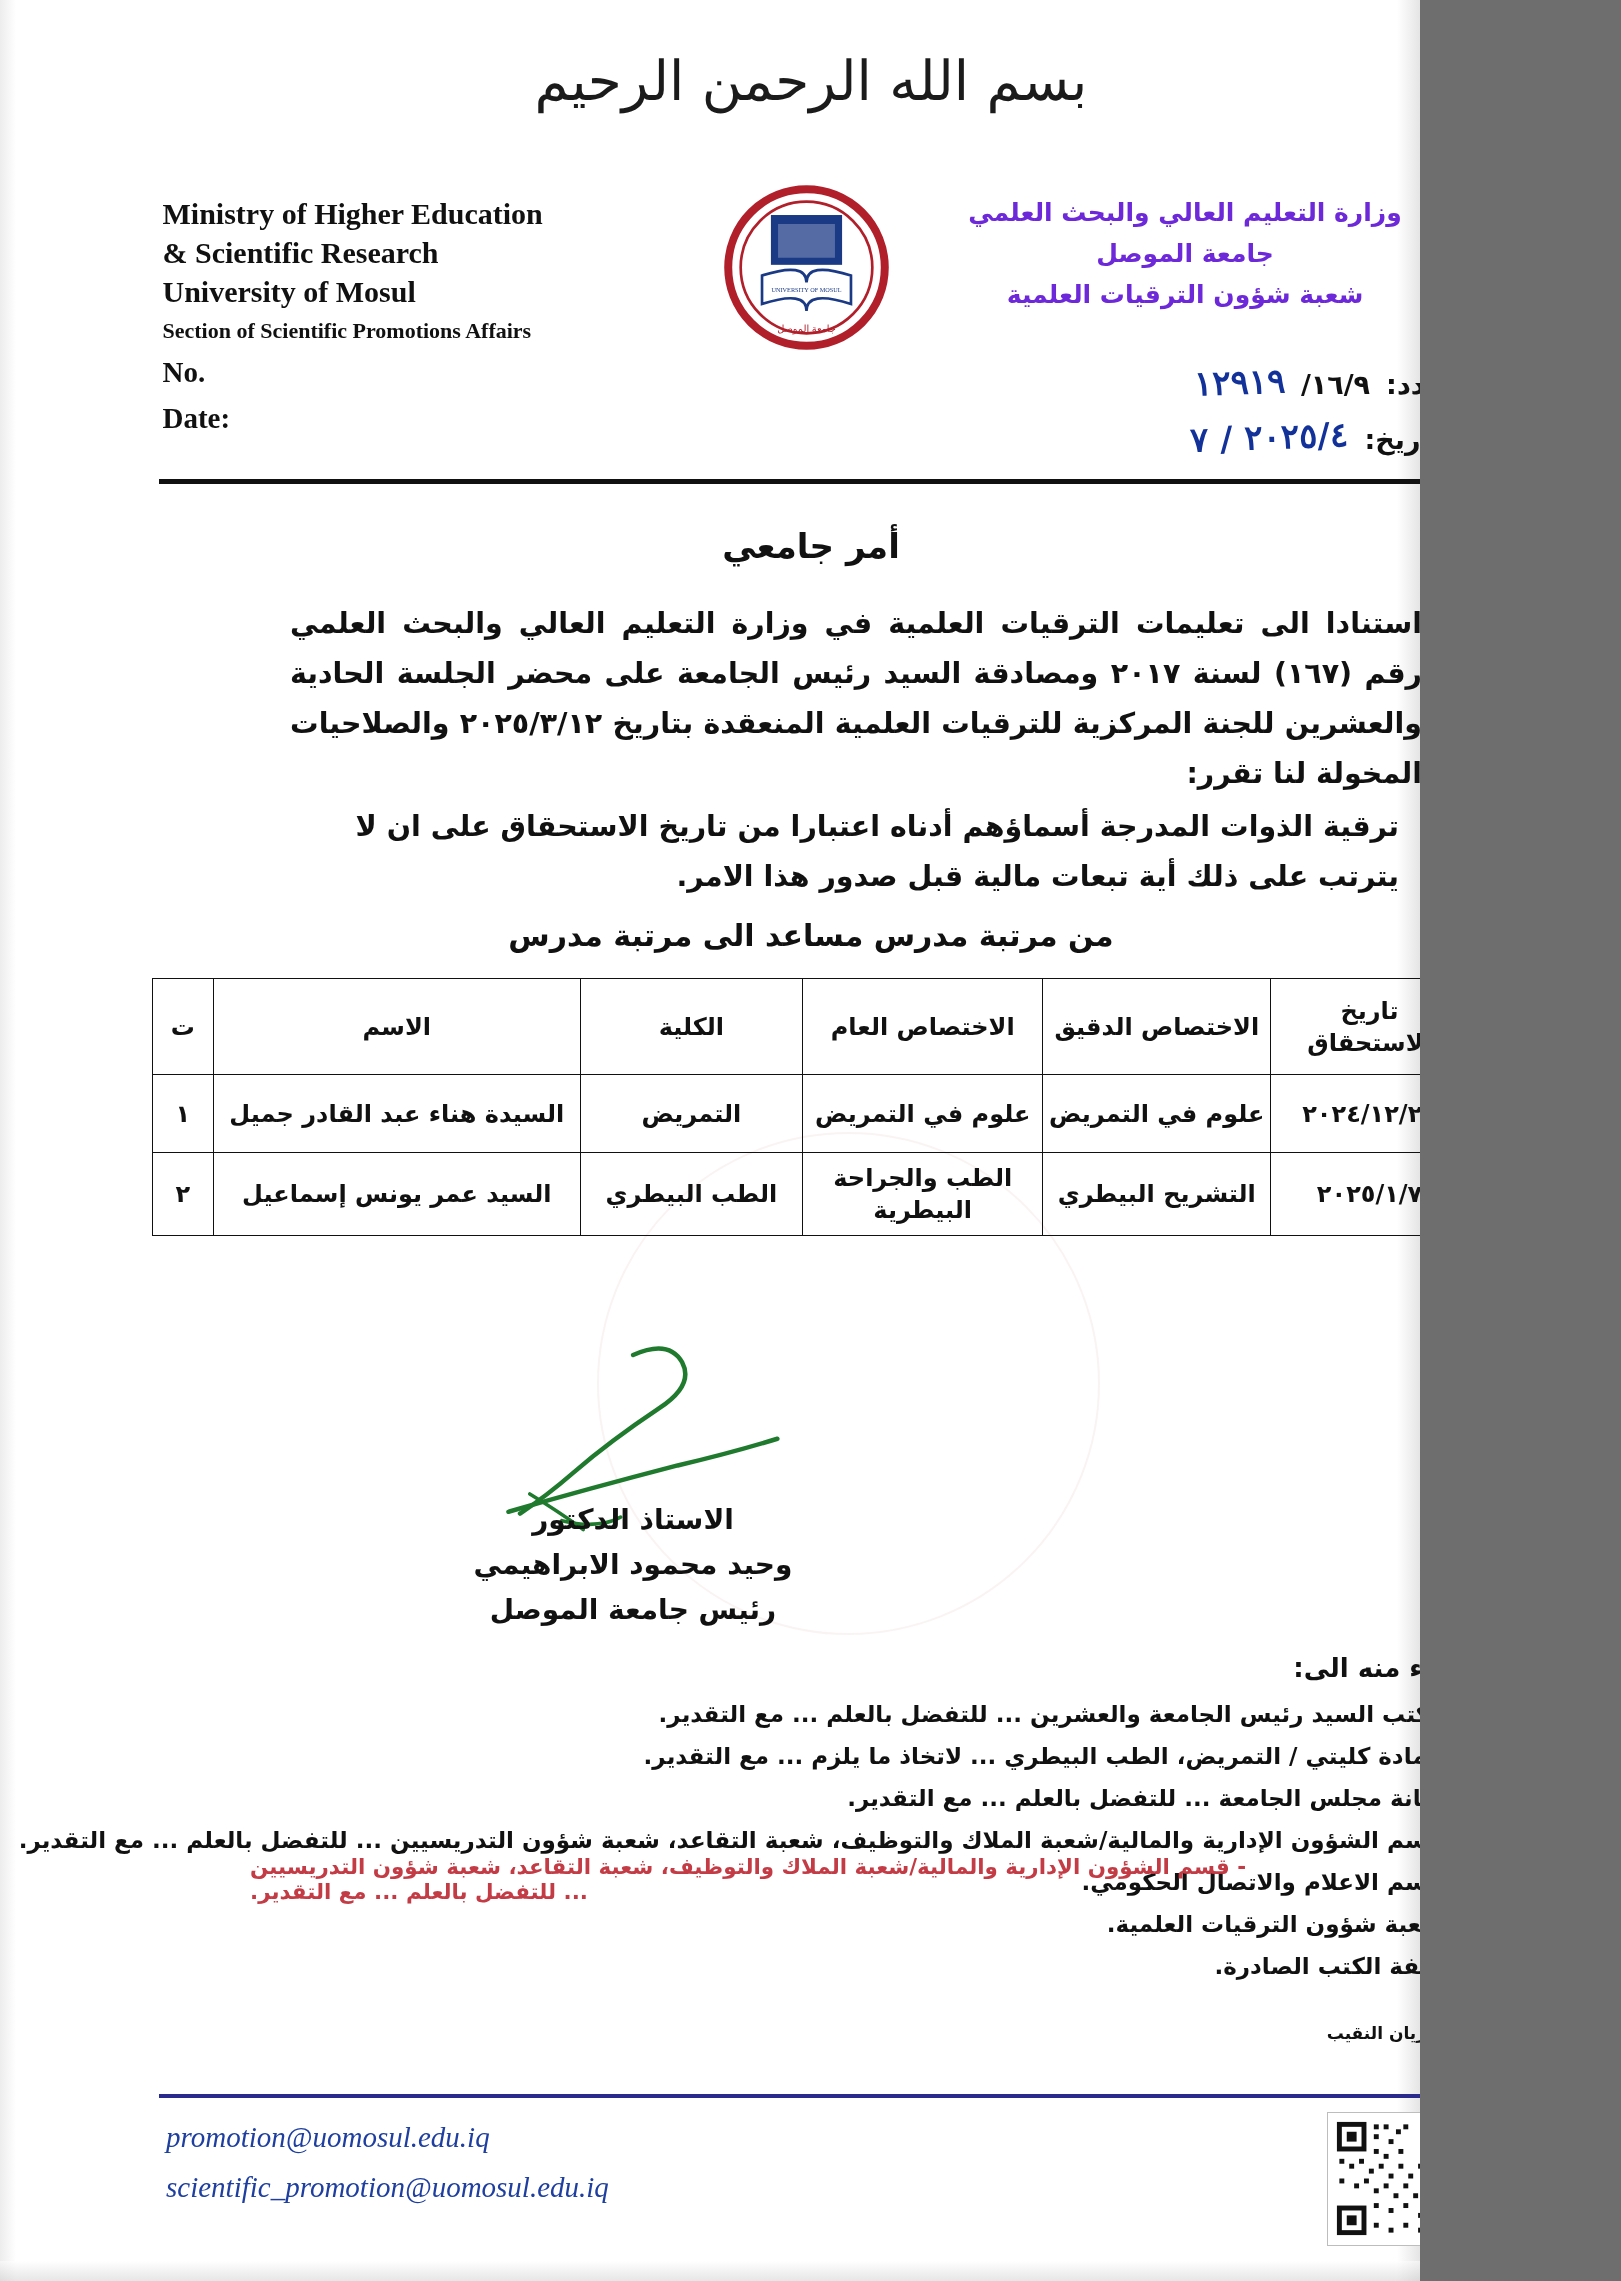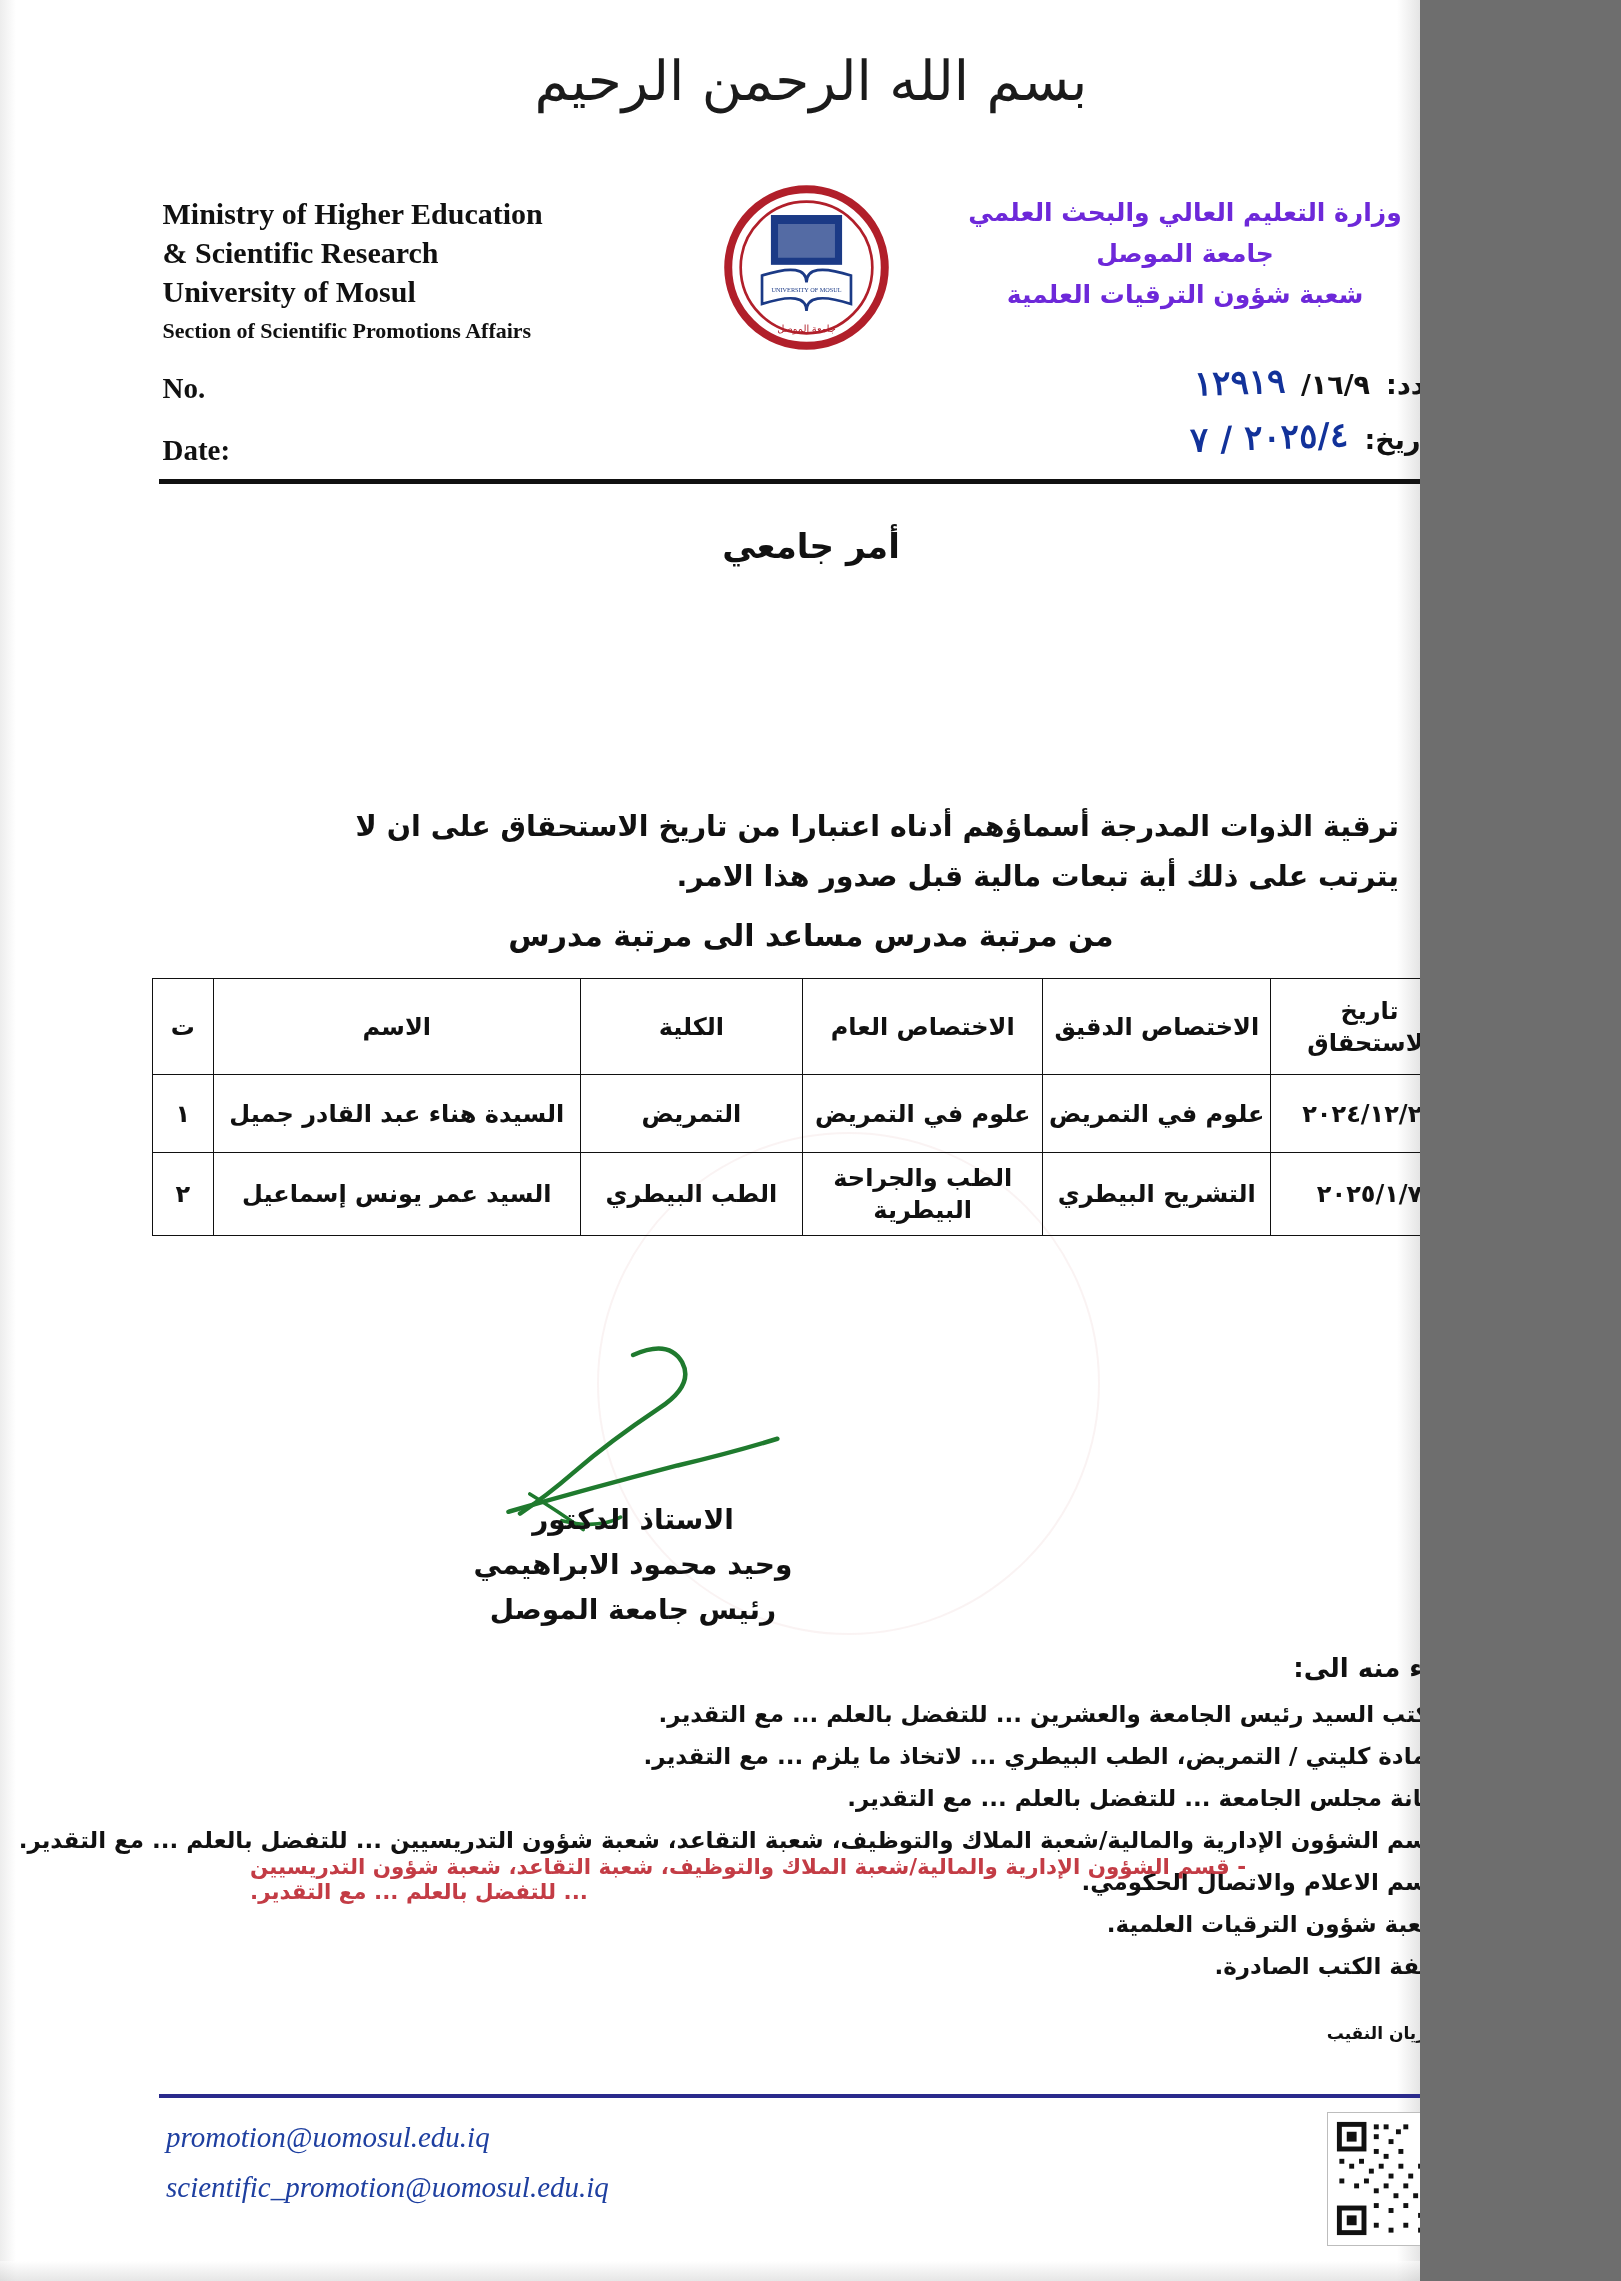--- a/index.html
+++ b/index.html
@@ -62,21 +62,21 @@
   
   .hdr-left {
     position: absolute;
     left: 28.5px; top: 194px;
     width: 552px;
     font-family: "Liberation Serif", "DejaVu Serif", serif;
     color: #111;
   }
   .hdr-left .l1 { font-size: 30px; font-weight: bold; line-height: 39px; }
   .hdr-left .l2 { font-size: 22px; font-weight: bold; line-height: 36px; margin-top: 1.8px;}
-  .hdr-left .l3 { font-size: 29px; font-weight: bold; line-height: 45px; margin-top: 17px;}
+  .hdr-left .l3 { font-size: 29px; font-weight: bold; line-height: 45px; margin-top: 1px;}
   .hdr-right {
     position: absolute;
     right: 27px; top: 192px;
     width: 552px;
     direction: rtl;
     text-align: center;
     color: #6d28d9;
   }
   .hdr-right .r {
     font-size: 25px;
@@ -347,20 +347,21 @@
       <div class="row">
         <span>التاريخ:</span>
         <span class="handwriting">٢٠٢٥/٤ / ٧</span>
       </div>
     </div>
 
     <div class="rule"></div>
 
     <div class="doc-title">أمر جامعي</div>
 
+    <div class="para" id="p1">استنادا الى تعليمات الترقيات العلمية في وزارة التعليم العالي والبحث العلمي رقم (١٦٧) لسنة ٢٠١٧ ومصادقة السيد رئيس الجامعة على محضر الجلسة الحادية والعشرين للجنة المركزية للترقيات العلمية المنعقدة بتاريخ ٢٠٢٥/٣/١٢ والصلاحيات المخولة لنا تقرر:</div>
     <div class="para" id="p2">ترقية الذوات المدرجة أسماؤهم أدناه اعتبارا من تاريخ الاستحقاق على ان لا يترتب على ذلك أية تبعات مالية قبل صدور هذا الامر.</div>
     <div class="subhead">من مرتبة مدرس مساعد الى مرتبة مدرس</div>
 
     <div class="watermark"></div>
 
     <table class="promo">
       <thead>
         <tr>
           <th class="c-date">تاريخ الاستحقاق</th>
           <th class="c-spec">الاختصاص الدقيق</th>

